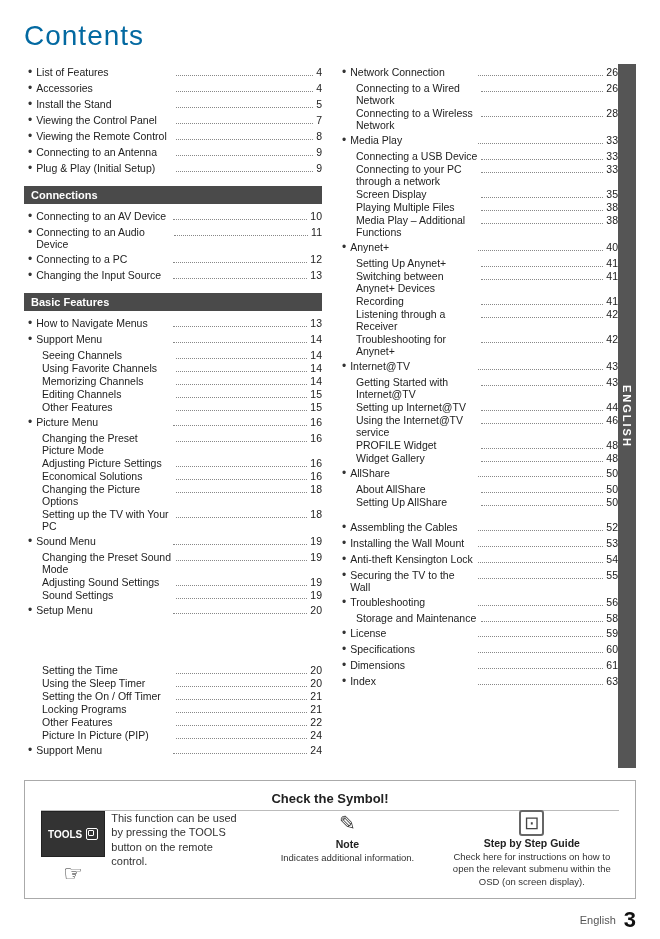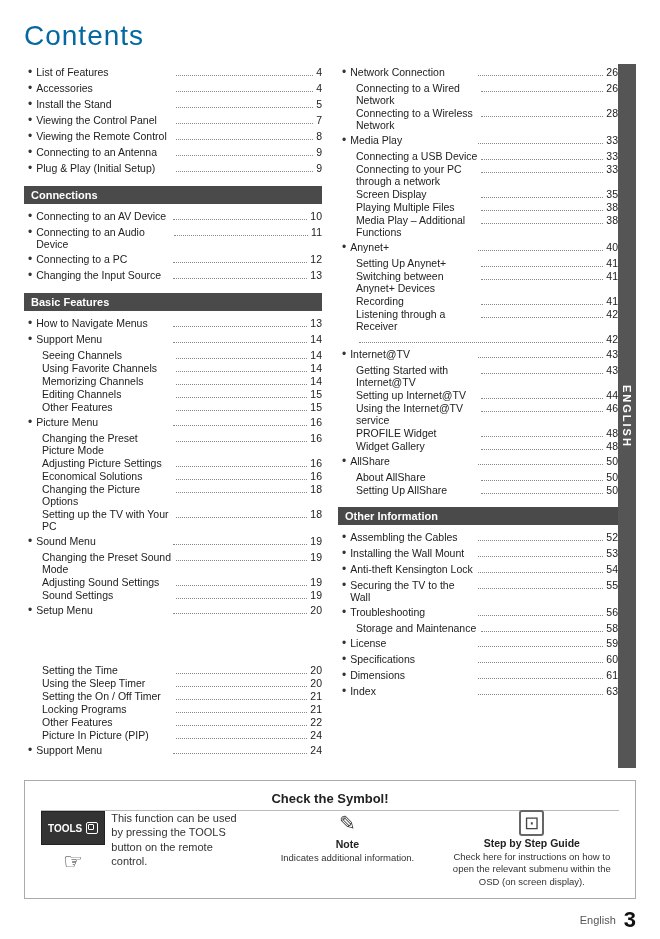--- a/index.html
+++ b/index.html
@@ -122,21 +122,21 @@
       display: flex;
       align-items: flex-start;
       gap: 6px;
       flex: 1.2;
     }
     .tools-icon-big {
       background: #333;
       color: #fff;
       font-size: 10px;
       font-weight: bold;
-      padding: 10px 6px;
+      padding: 16px 6px;
       display: inline-flex;
       align-items: center;
       gap: 2px;
       border: 1px solid #222;
       white-space: nowrap;
     }
     .check-item {
       flex: 1;
       text-align: center;
       font-size: 10px;
@@ -491,20 +491,21 @@
                   <span class="sub-item-label">Recording</span>
                   <span class="dots"></span>
                   <span class="page-num">41</span>
                 </li>
                 <li>
                   <span class="sub-item-label">Listening through a Receiver</span>
                   <span class="dots"></span>
                   <span class="page-num">42</span>
                 </li>
                 <li>
+                  <span class="sub-item-label">Troubleshooting for Anynet+</span>
                   <span class="dots"></span>
                   <span class="page-num">42</span>
                 </li>
               </ul>
             </li>
             <li>
               <span class="bullet">•</span>
               <span class="item-label">Internet@TV</span>
               <span class="dots"></span>
               <span class="page-num">43</span>
@@ -554,21 +555,20 @@
                 <li>
                   <span class="sub-item-label">Setting Up AllShare</span>
                   <span class="dots"></span>
                   <span class="page-num">50</span>
                 </li>
               </ul>
             </li>
           </ul>
         </div>
         <div class="section">
-          <div class="section-header">Other Information</div>
           <ul class="section-list">
             <li>
               <span class="bullet">•</span>
               <span class="item-label">Assembling the Cables</span>
               <span class="dots"></span>
               <span class="page-num">52</span>
             </li>
             <li>
               <span class="bullet">•</span>
               <span class="item-label">Installing the Wall Mount</span>

